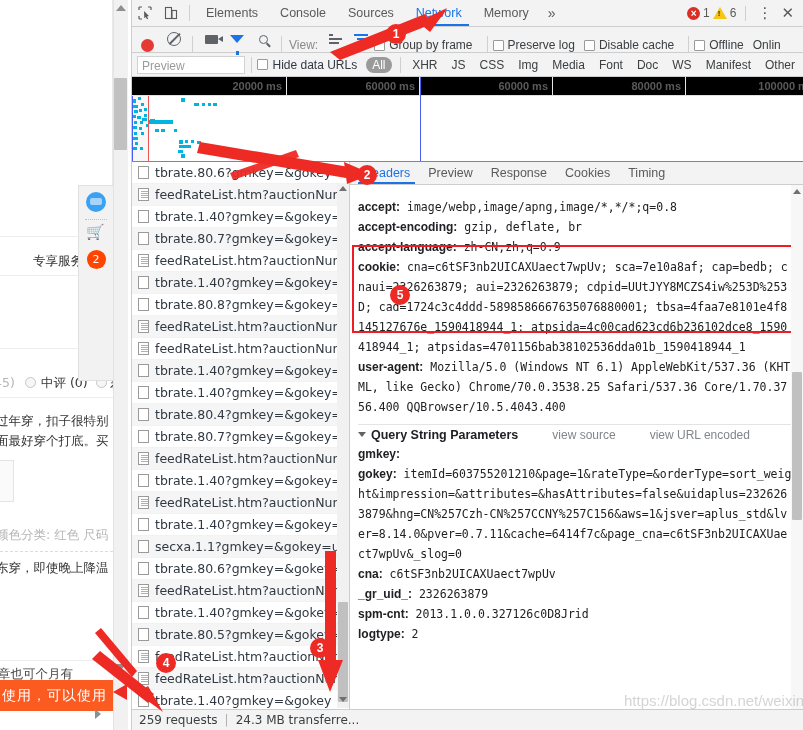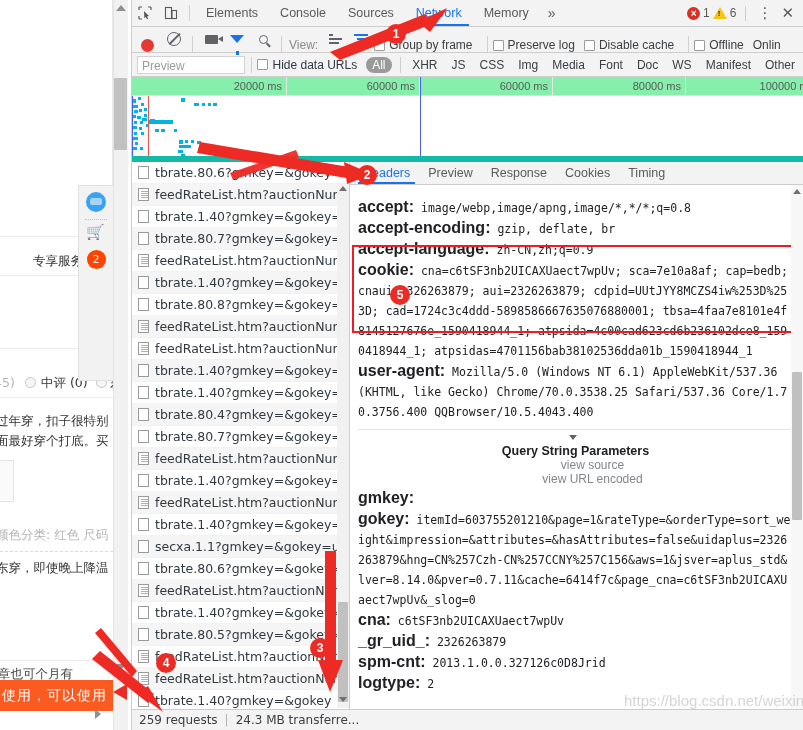--- a/index.html
+++ b/index.html
@@ -129,21 +129,21 @@
     font-size:12px; color:#9a9a9a; padding:0 4px; line-height:18px;
   }
   .filter-input.ph { color:#9b9b9b; }
   .dt-filterbar .vsep { width:1px;height:16px;background:#cfcfcf;margin:0 6px;}
   .type-pill {
     padding:1px 6px; border-radius:9px; font-size:12px; color:#3c4043; margin-right:2px;
   }
   .type-pill.sel { background:#9a9a9a; color:#fff; }
 
   
-  .dt-overview { position:relative; height:85px; background:#86efac; border-bottom:6px solid #14b8a6; overflow:hidden;}
+  .dt-overview { position:relative; height:85px; background:#000000; border-bottom:1px solid #14b8a6; overflow:hidden;font-weight:bold;}
   .ov-ruler { position:relative; height:19px; border-bottom:1px solid #e0e0e0;}
   .ov-tick {
     position:absolute; top:0; height:19px; border-right:1px solid #e5e5e5;
     font-size:11px; color:#5a5a5a; text-align:right; padding-right:4px; line-height:19px;
   }
   .ov-graph { position:relative; height:65px; background:#fff;}
   .ov-bar { position:absolute; background:#00b4e0; }
   .ov-line-blue { position:absolute; top:0; width:1px; height:85px; background:#4a5df5; }
   .ov-line-red { position:absolute; top:0; width:1px; height:85px; background:#ef5350; }
   .ov-leftshade { position:absolute; left:0; top:0; width:16px; height:65px; background:rgba(0,0,0,0.03);}
@@ -181,26 +181,26 @@
     display:flex; align-items:center; padding-left:4px;
   }
   .d-tab { padding:0 9px; height:22px; line-height:22px; font-size:12.5px; color:#5a5a5a; position:relative;}
   .d-tab.active { color:#1a73e8;}
   .d-tab.active::after{content:"";position:absolute;left:4px;right:4px;bottom:0;height:2px;background:#1a73e8;}
   .detail-body {
     position:relative; padding:3px 10px 0 8px; height:543px; overflow:hidden;
     font-family:"DejaVu Sans Mono","Liberation Mono",monospace; font-size:11.5px; color:#202124;
   }
   .hdr-line { line-height:20px; white-space:pre-wrap; word-break:break-all;}
-  .hdr-key { font-family:"Liberation Sans","DejaVu Sans",sans-serif; font-weight:bold; font-size:16px;}
+  .hdr-key { font-family:"Liberation Sans","DejaVu Sans",sans-serif; font-weight:bold; font-size:12px;}
   .hdr-val { font-family:"DejaVu Sans Mono",monospace; font-size:11.5px;}
   .sect-divider { border-top:1px solid #e4e4e4; margin:7px 0 3px;}
   .sect-head {
     display:flex; align-items:center; gap:0; font-family:"Liberation Sans",sans-serif;
-    font-weight:bold; font-size:12.5px; color:#202124; margin-bottom:2px;flex-direction:column;
+    font-weight:bold; font-size:12.5px; color:#202124; margin-bottom:2px;
   }
   .tri { width:0;height:0;border-left:5px solid #5f6368;border-top:4px solid transparent;border-bottom:4px solid transparent; margin-right:5px;}
   .tri.open { border-left:4px solid transparent;border-right:4px solid transparent;border-top:5px solid #5f6368; margin-right:5px; margin-top:2px;}
   .view-link { font-family:"Liberation Sans",sans-serif; font-weight:normal; color:#80868b; font-size:12px; margin-left:34px;}
   .cookie-box {
     position:absolute; left:2px; top:60px; width:445px; height:88px;
     border:2px solid #ee1c25; pointer-events:none;
   }
   .detail-scroll-track { position:absolute; right:0; top:23px; width:12px; bottom:0; background:#f7f7f7;}
   .detail-scroll-thumb { position:absolute; right:1px; top:210px; width:10px; height:148px; background:#c0c0c0; border-radius:1px;}

